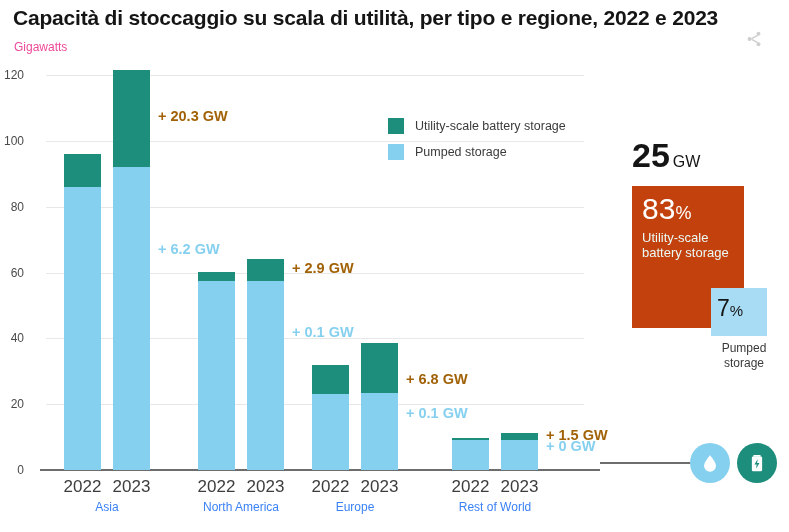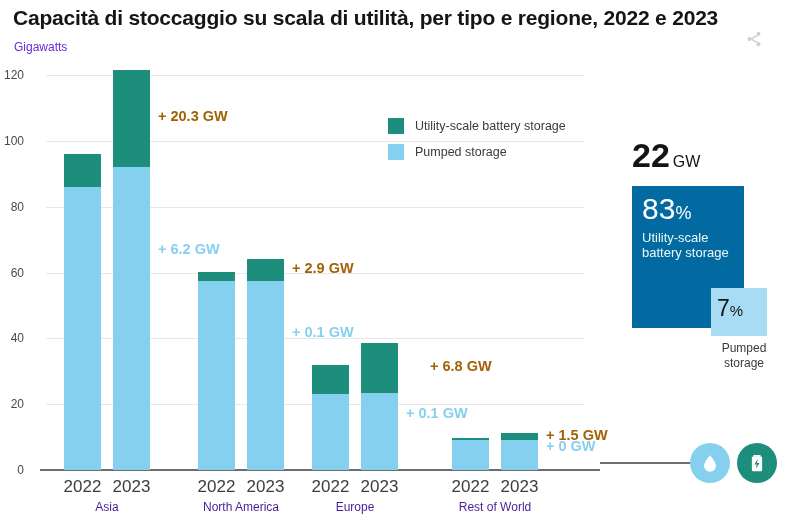--- a/index.html
+++ b/index.html
@@ -12,21 +12,21 @@
   #root { position: relative; width: 789px; height: 420px; }
 
   
   .title {
     position: absolute; left: 13px; top: 6px;
     font-size: 21px; font-weight: 700; color: #151515;
     letter-spacing: -0.2px; white-space: nowrap;
   }
   .subtitle {
     position: absolute; left: 14px; top: 40px;
-    font-size: 12px; color: #6d28d9;
+    font-size: 12px; color: #ec4899;
   }
   .share-icon {
     position: absolute; right: 26px; top: 30px;
     width: 18px; height: 18px;
   }
 
   
   .plot { position: absolute; left: 0; top: 0; width: 620px; height: 532px; }
   .gridline {
     position: absolute; left: 46px; width: 538px; height: 1px;
@@ -48,21 +48,21 @@
   }
   .seg-bat { position: absolute; width: 100%; background: #1d8d7c; }
   .seg-pump { position: absolute; width: 100%; background: #86d0ef; }
 
   .xlab {
     position: absolute; top: 477px; width: 60px; text-align: center;
     font-size: 17px; color: #3d3d3d;
   }
   .grouplab {
     position: absolute; top: 500px; width: 160px; text-align: center;
-    font-size: 12px; color: #4c1d95;
+    font-size: 12px; color: #3b82f6;
   }
 
   .ann {
     position: absolute; font-size: 14.5px; font-weight: 700;
     white-space: nowrap;
   }
   .ann-bat { color: #a16207; }
   .ann-pump { color: #86d0ef; }
 
   
@@ -73,21 +73,21 @@
 
   
   .panel { position: absolute; left: 632px; top: 138px; width: 157px; }
   .big-num { font-size: 34px; font-weight: 700; color: #151515; line-height: 1; }
   .big-unit { font-size: 16px; font-weight: 400; color: #151515; margin-left: 3px; }
   .panel-sub { font-size: 12px; color: #4a4a4a; margin-top: 7px; }
 
   .sq-wrap { position: relative; margin-top: 14px; width: 112px; height: 142px; }
   .sq-big {
     position: absolute; left: 0; top: 0; width: 112px; height: 142px;
-    background: #0369a1;
+    background: #c2410c;
   }
   .sq-big .pct { font-size: 30px; color: #ffffff; font-weight: 400; padding: 8px 0 0 10px; line-height: 1; }
   .sq-big .pct .sign { font-size: 18px; }
   .sq-big .lbl { font-size: 13px; color: #eafaf6; padding: 6px 0 0 10px; line-height: 1.18; }
   .sq-small {
     position: absolute; left: 79px; top: 102px; width: 56px; height: 48px;
     background: #a8dcf5;
   }
   .sq-small .pct { font-size: 23px; color: #151515; padding: 9px 0 0 6px; line-height: 1; }
   .sq-small .pct .sign { font-size: 15px; }
@@ -198,41 +198,41 @@
         <div class="grouplab" style="left: 275px;">Europe</div>
         <div class="xlab" style="left: 440.5px;">2022</div>
         <div class="xlab" style="left: 489.5px;">2023</div>
         <div class="grouplab" style="left: 415px;">Rest of World</div>
       </div>
     <div id="annotations">
         <div class="ann ann-bat" style="left: 158px; top: 108.285px;">+ 20.3 GW</div>
         <div class="ann ann-pump" style="left: 158px; top: 241.486px;">+ 6.2 GW</div>
         <div class="ann ann-bat" style="left: 292px; top: 260.031px;">+ 2.9 GW</div>
         <div class="ann ann-pump" style="left: 292px; top: 323.962px;">+ 0.1 GW</div>
-        <div class="ann ann-bat" style="left: 406px; top: 358px; margin-left: 24px;">+ 6.8 GW</div>
+        <div class="ann ann-bat" style="left: 406px; top: 371px;">+ 6.8 GW</div>
         <div class="ann ann-pump" style="left: 406px; top: 404.779px;">+ 0.1 GW</div>
         <div class="ann ann-bat" style="left: 546px; top: 426.59px;">+ 1.5 GW</div>
         <div class="ann ann-pump" style="left: 546px; top: 438.196px;">+ 0 GW</div>
       </div>
   </div>
 
   <div class="legend">
     <div class="legend-row">
       <span class="legend-swatch" style="background:#1d8d7c"></span>
       <span class="legend-text">Utility-scale battery storage</span>
     </div>
     <div class="legend-row">
       <span class="legend-swatch" style="background:#86d0ef"></span>
       <span class="legend-text">Pumped storage</span>
     </div>
   </div>
 
   <div class="panel">
     <div>
-      <span class="big-num">22</span><span class="big-unit">GW</span>
+      <span class="big-num">25</span><span class="big-unit">GW</span>
     </div>
 
     <div class="sq-wrap">
       <div class="sq-big">
         <div class="pct"><span>83</span><span class="sign">%</span></div>
         <div class="lbl">Utility-scale battery storage</div>
       </div>
       <div class="sq-small">
         <div class="pct"><span>7</span><span class="sign">%</span></div>
       </div>

